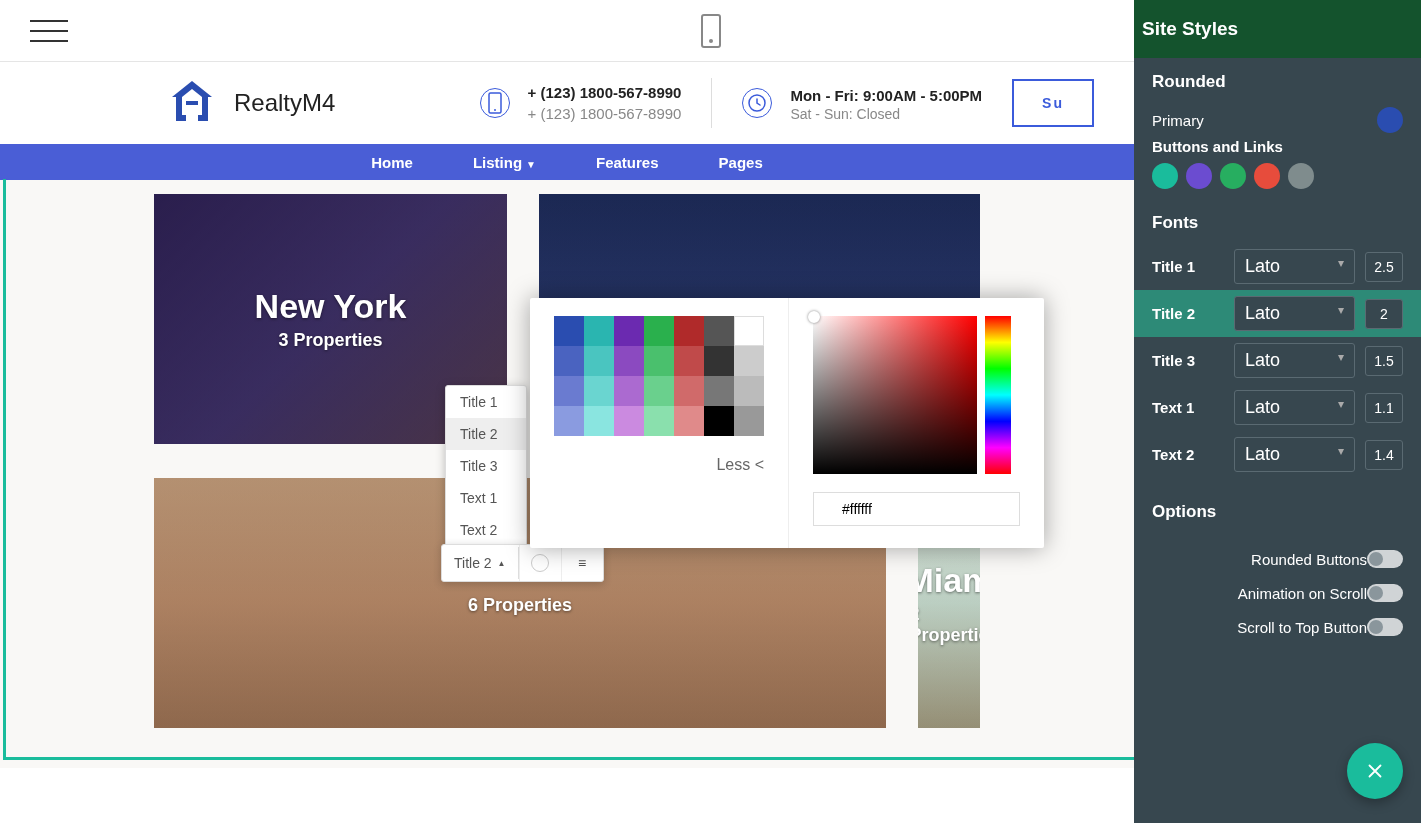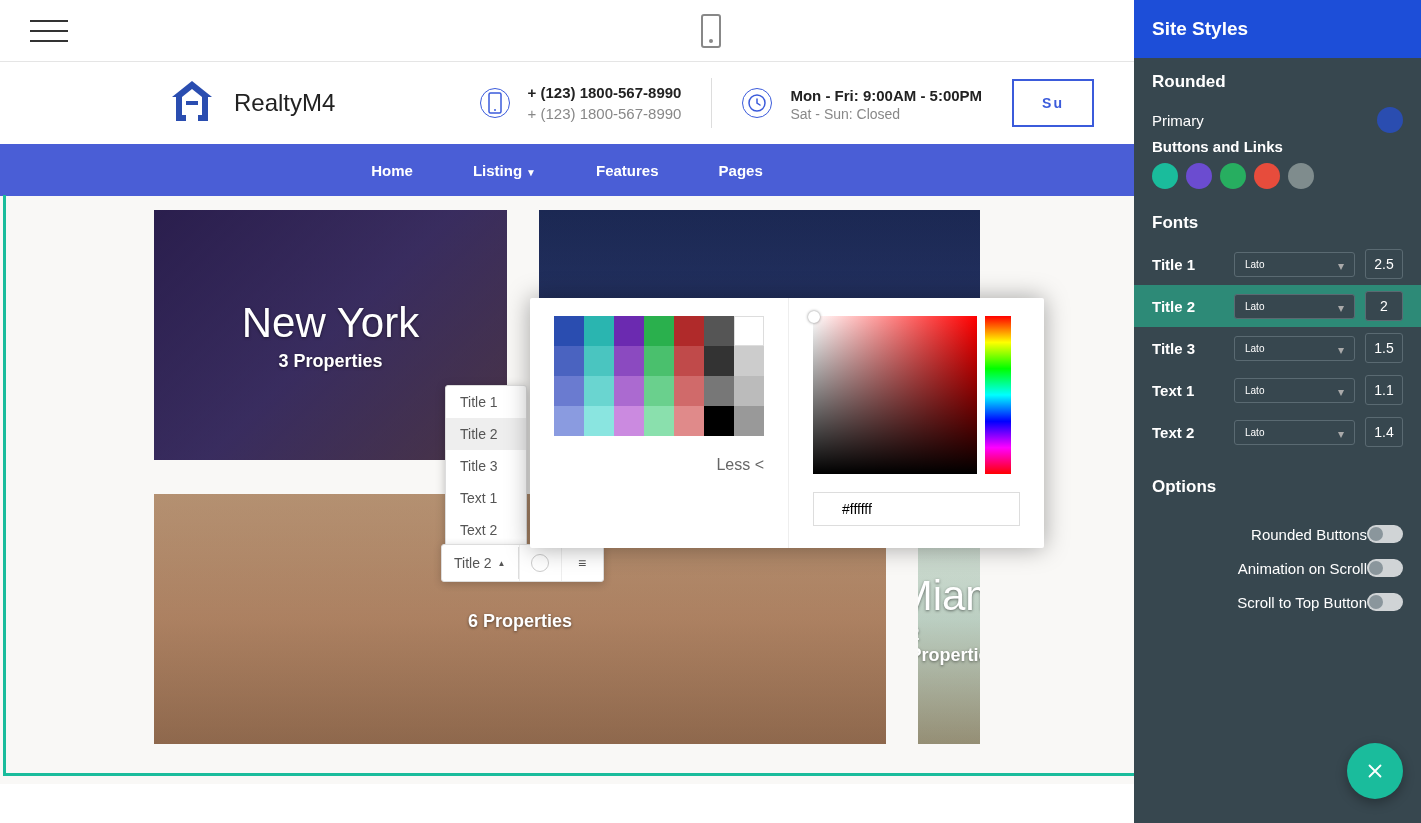--- a/index.html
+++ b/index.html
@@ -22,31 +22,31 @@
 .brand { font-size: 24px; font-weight: 500; color: #222; }
 .contact { margin-left: auto; display: flex; align-items: center; gap: 30px; }
 .vsep { width: 1px; height: 50px; background: #ddd; }
 .contact-block { display: flex; align-items: center; gap: 18px; }
 .contact-icon { color: #3b5bdb; font-size: 20px; border: 1.5px solid #3b5bdb; border-radius: 50%; width: 30px; height: 30px; display: flex; align-items: center; justify-content: center; }
 .contact-text { font-size: 15px; color: #222; font-weight: 600; line-height: 1.4; }
 .contact-sub { font-size: 14px; color: #888; font-weight: 400; }
 .sub-btn { border: 2px solid #3b5bdb; color: #3b5bdb; padding: 14px 28px; font-size: 14px; font-weight: 600; letter-spacing: 2px; background: #fff; text-align: right; }
 
 
-.navbar { height: 52px; background: #4a5ed6; display: flex; align-items: center; justify-content: center; gap: 60px; }
+.navbar { height: 36px; background: #4a5ed6; display: flex; align-items: center; justify-content: center; gap: 60px; }
 .nav-link { color: #fff; font-size: 15px; font-weight: 600; }
 .nav-link .caret { font-size: 10px; margin-left: 4px; }
 
 
 .cards { padding: 14px 154px 40px; background: #f9f8f6; position: relative; }
 .teal-border { position: absolute; left: 3px; top: -1px; bottom: 8px; right: -250px; border: 3px solid #1abc9c; border-top: none; pointer-events: none; }
 .card-grid { display: grid; grid-template-columns: 353px 1fr; gap: 32px; margin-bottom: 34px; }
 .card-grid2 { display: grid; grid-template-columns: 732px 1fr; gap: 32px; }
 .card { height: 250px; background: #333; position: relative; display: flex; flex-direction: column; align-items: center; justify-content: center; color: #fff; overflow: hidden; }
-.card-title { font-size: 42px; font-weight: 400; text-shadow: 0 1px 3px rgba(0,0,0,0.5); }
+.card-title { font-size: 34px; font-weight: 700; text-shadow: 0 1px 3px rgba(0,0,0,0.5); }
 .card-sub { font-size: 18px; font-weight: 700; margin-top: 4px; text-shadow: 0 1px 3px rgba(0,0,0,0.5); }
 .card-ny { background: linear-gradient(rgba(40,30,80,0.5),rgba(40,30,80,0.5)), linear-gradient(135deg,#2c1e4a 0%,#4a3b6e 50%,#6b4a3a 100%); }
 .card-city { background: linear-gradient(rgba(30,40,90,0.3),rgba(30,40,90,0.3)), linear-gradient(180deg,#1a2850 0%,#2a3a6a 60%,#e8c890 100%); }
 .card-sf { background: linear-gradient(rgba(150,100,70,0.35),rgba(150,100,70,0.35)), linear-gradient(180deg,#c4a888 0%,#b89070 50%,#8a6a50 100%); }
 .card-miami { background: linear-gradient(rgba(200,200,200,0.2),rgba(200,200,200,0.2)), linear-gradient(180deg,#e0ece0 0%,#b8d0c0 50%,#888060 100%); }
 
 
 .ctx-menu { position: absolute; left: 445px; top: 385px; width: 82px; background: #fff; border: 1px solid #ddd; border-radius: 3px; box-shadow: 0 2px 10px rgba(0,0,0,0.25); z-index: 50; }
 .ctx-item { padding: 8px 14px; font-size: 14px; color: #555; cursor: pointer; }
 .ctx-item.active { background: #eee; }
@@ -66,30 +66,30 @@
 .less { text-align: right; font-size: 16px; color: #666; margin-top: 20px; cursor: pointer; }
 .picker-right { flex: 1; padding: 18px 24px 22px; }
 .gradient-wrap { display: flex; gap: 8px; }
 .sat-val { width: 164px; height: 158px; position: relative; background: linear-gradient(to bottom, transparent, #000), linear-gradient(to right, #fff, #f00); }
 .sv-handle { position: absolute; top: -5px; left: -5px; width: 12px; height: 12px; border-radius: 50%; border: 2px solid #fff; background: #fff; box-shadow: 0 0 3px rgba(0,0,0,0.5); }
 .hue { width: 26px; height: 158px; background: linear-gradient(to bottom, #f00, #ff0, #0f0, #0ff, #00f, #f0f, #f00); }
 .hex-in { width: 100%; margin-top: 18px; padding: 8px 28px; border: 1px solid #ddd; font-size: 14px; }
 
 
 .sidebar { position: absolute; top: 0; right: 0; width: 287px; height: 100%; background: #37474f; color: #fff; padding: 0; }
-.sb-title { background: #1d4ed8; padding: 18px 18px; font-size: 19px; font-weight: 700; }
+.sb-title { background: #14532d; padding: 18px 8px; font-size: 19px; font-weight: 700; }
 .sb-section { padding: 14px 18px 10px; }
 .sb-h { font-size: 17px; font-weight: 800; margin-bottom: 10px; }
 .sb-row { display: flex; align-items: center; justify-content: space-between; padding: 5px 0; font-size: 15px; }
 .color-chip { width: 26px; height: 26px; border-radius: 50%; }
 .color-row { display: flex; gap: 8px; margin-top: 8px; }
 .font-row { display: flex; align-items: center; padding: 6px 18px; gap: 10px; }
 .font-row.active { background: #2d8a77; }
 .font-label { width: 72px; font-size: 15px; font-weight: 600; }
-.font-sel { flex: 1; background: #37474f; border: 1px solid #5a6a72; border-radius: 3px; padding: 6px 10px; font-size: 10px; color: #fff; position: relative; }
+.font-sel { flex: 1; background: #37474f; border: 1px solid #5a6a72; border-radius: 3px; padding: 6px 10px; font-size: 18px; color: #fff; position: relative; }
 .font-sel::after { content: '▾'; position: absolute; right: 10px; color: #aaa; font-size: 12px; }
 .font-size { width: 38px; background: #37474f; border: 1px solid #5a6a72; border-radius: 3px; padding: 6px 6px; font-size: 14px; color: #fff; text-align: center; }
 .toggle-row { display: flex; align-items: center; justify-content: flex-end; padding: 8px 18px; font-size: 15px; font-weight: 500; }
 .toggle { width: 36px; height: 18px; background: #d0d4d6; border-radius: 9px; position: relative; cursor: pointer; }
 .toggle::after { content: ''; position: absolute; left: 2px; top: 2px; width: 14px; height: 14px; border-radius: 50%; background: #8a969c; }
 
 
 .fab { position: absolute; right: 18px; bottom: 24px; width: 56px; height: 56px; border-radius: 50%; background: #1abc9c; display: flex; align-items: center; justify-content: center; cursor: pointer; box-shadow: 0 4px 12px rgba(0,0,0,0.3); }
 .fab svg { width: 22px; height: 22px; }
 </style>

